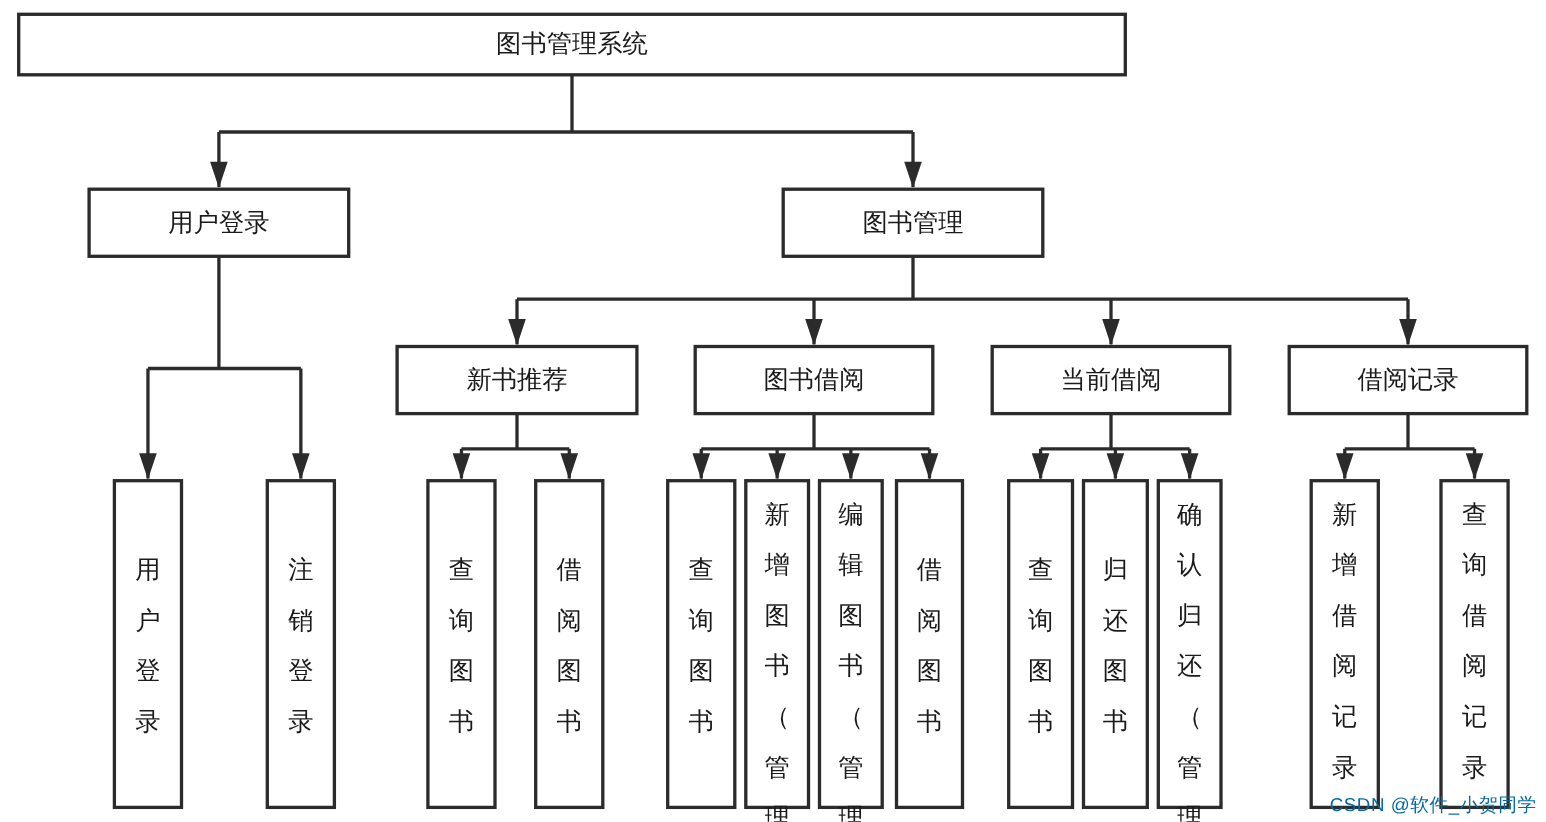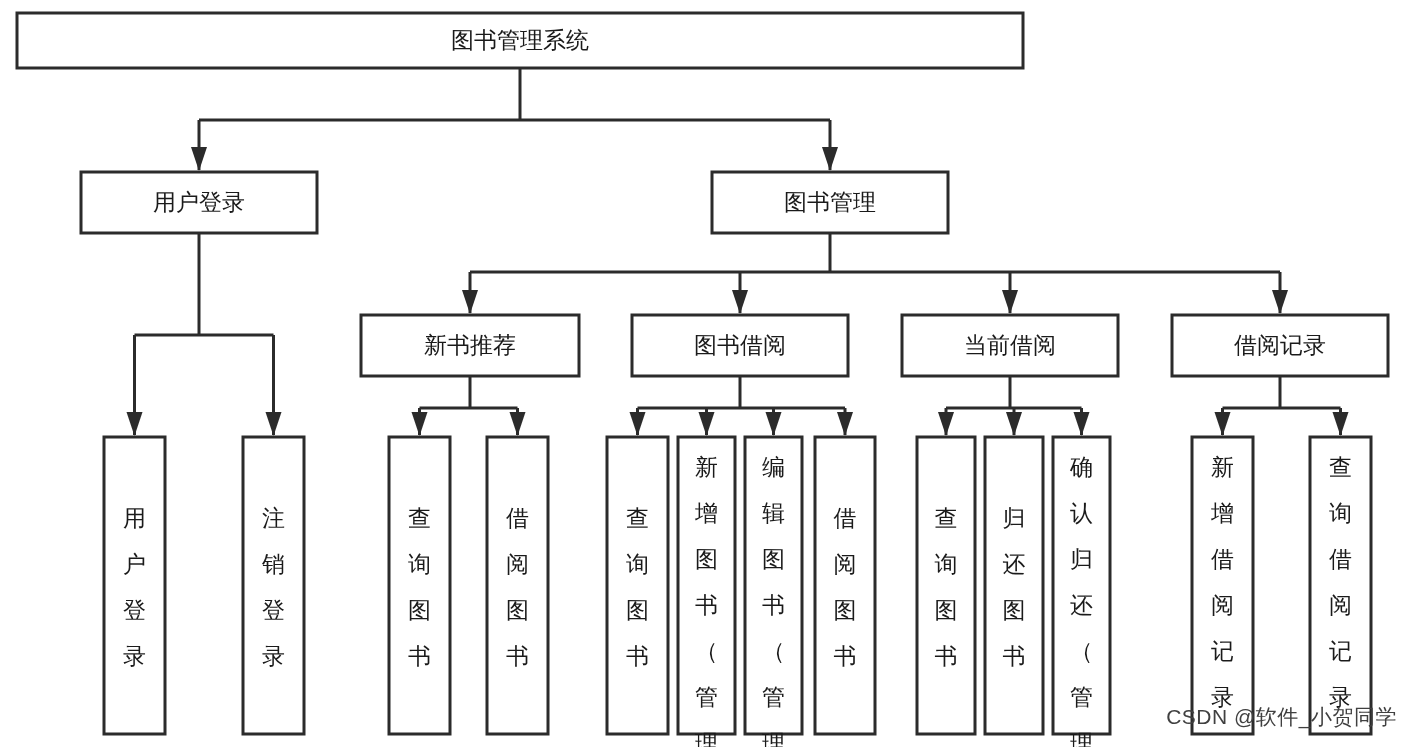--- a/index.html
+++ b/index.html
@@ -51,24 +51,24 @@
   }
   .node-label-v {
     font-family: "Liberation Sans", "DejaVu Sans", sans-serif;
     font-size: 23px;
     fill: #1a1a1a;
     text-anchor: middle;
   }
   .watermark {
     position: absolute;
     right: 8px;
-    bottom: 16px;
-    font-family: "Liberation Sans", "DejaVu Sans", sans-serif;
-    font-size: 21px;
-    color: #404040;
+    bottom: 4px;
+    font-family: "Liberation Sans", "DejaVu Sans", sans-serif;
+    font-size: 17px;
+    color: #0369a1;
     letter-spacing: 0.5px;
     white-space: nowrap;
     user-select: none;
   }
 </style>
 </head>
 <body>
 
 <div id="diagram-root">
   <svg id="diagram-svg" viewBox="0 0 1405 747">

